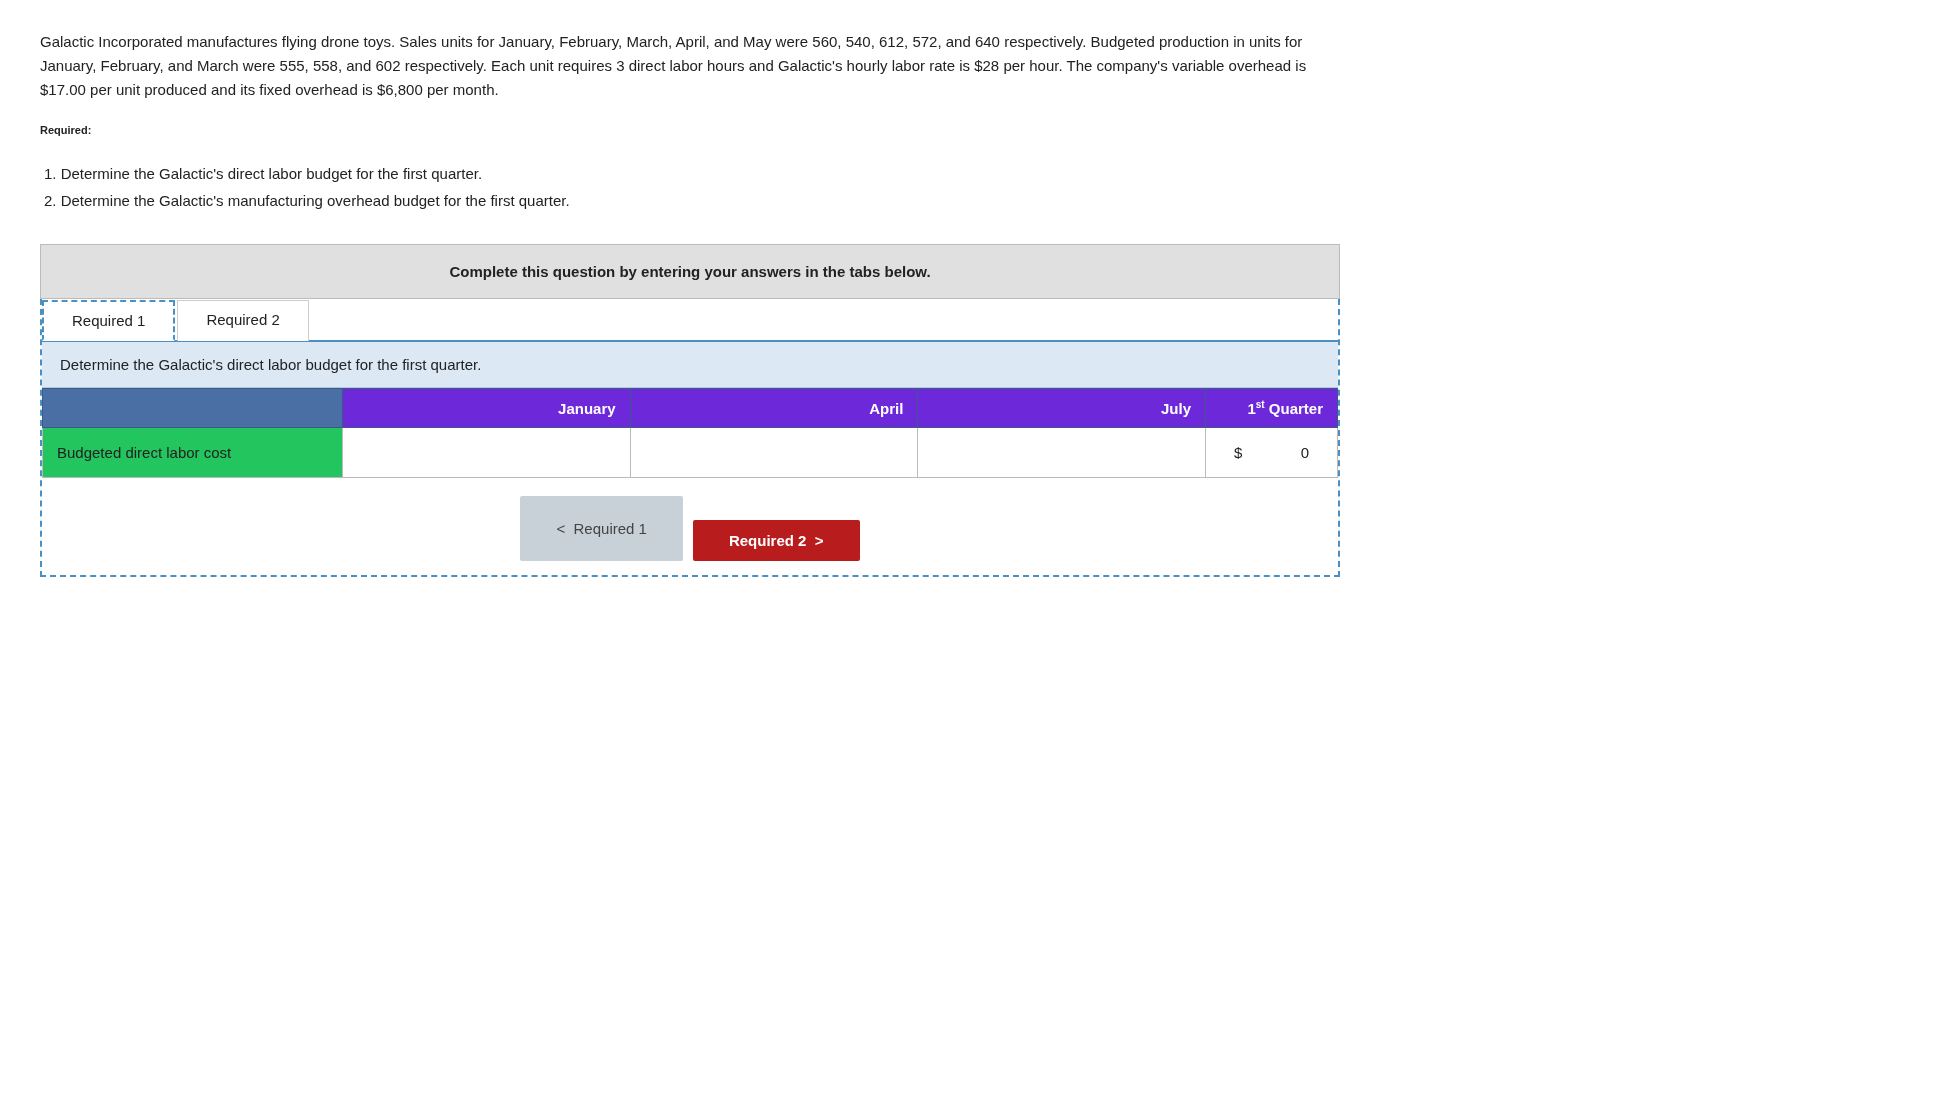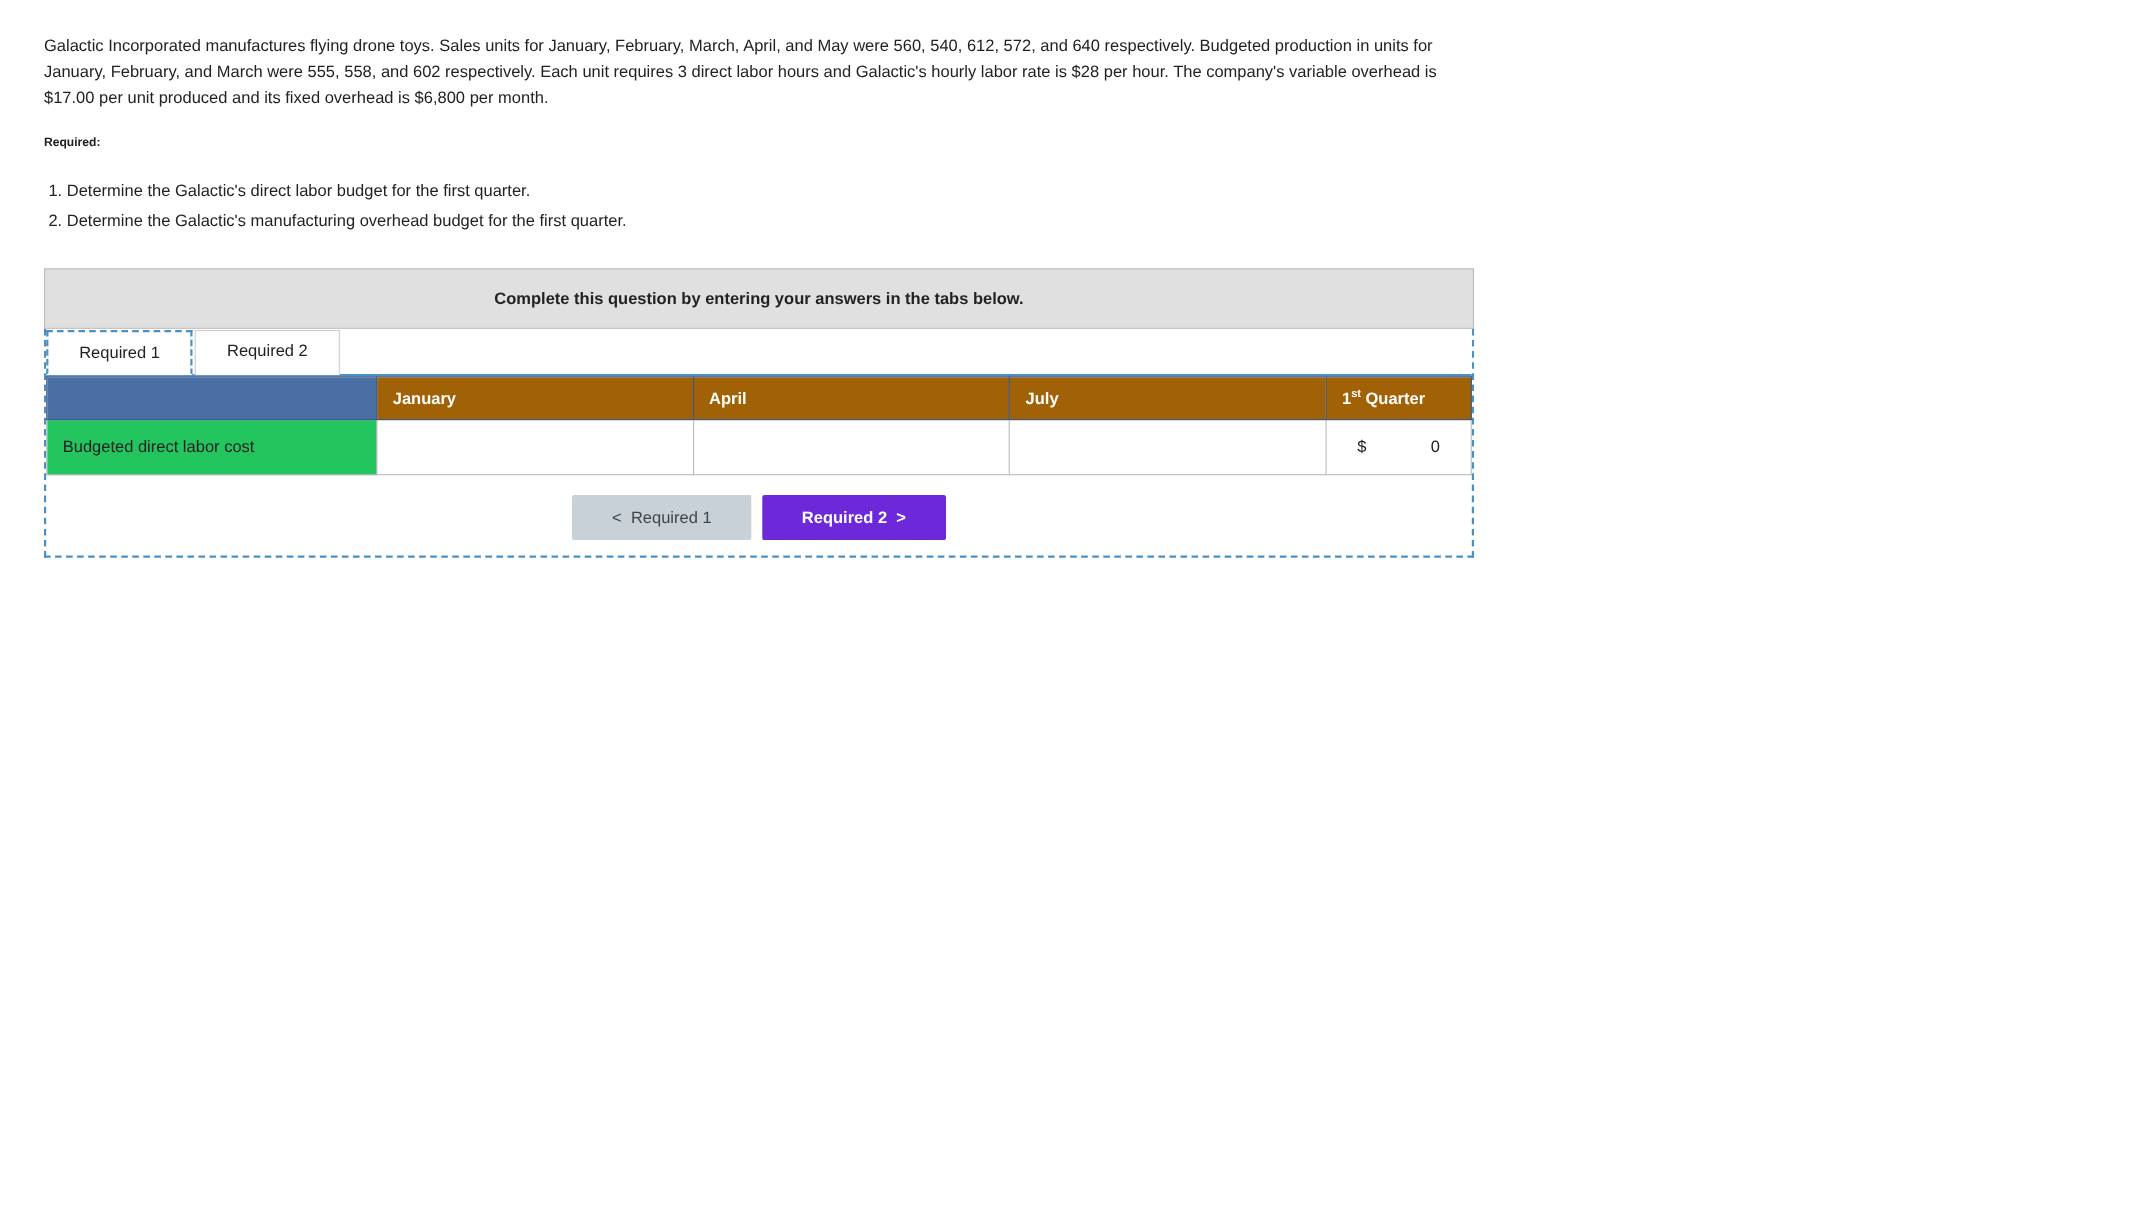--- a/index.html
+++ b/index.html
@@ -76,23 +76,23 @@
       padding: 14px 18px;
       font-size: 15px;
       border-bottom: 1px solid #b0c8e0;
     }
     .budget-table {
       width: 100%;
       border-collapse: collapse;
       margin: 0;
     }
     .budget-table th {
-      background: #a16207;
+      background: #6d28d9;
       color: #fff;
-      text-align: left;
+      text-align: right;
       padding: 10px 14px;
       font-weight: bold;
       font-size: 15px;
       border: 1px solid #3a5a8a;
     }
     .budget-table th.label-col {
       background: #4a6fa5;
       text-align: left;
       width: 300px;
     }
@@ -144,28 +144,29 @@
     .btn-req1 {
       background: #c8d0d8;
       color: #444;
       border: none;
       padding: 12px 36px;
       font-size: 15px;
       cursor: pointer;
       border-radius: 2px;
     }
     .btn-req2 {
-      background: #6d28d9;
+      background: #b91c1c;
       color: #fff;
       border: none;
       padding: 12px 36px;
       font-size: 15px;
       cursor: pointer;
       border-radius: 2px;
       font-weight: bold;
+      margin-top: 24px;
     }
     .superscript {
       vertical-align: super;
       font-size: 10px;
     }
   </style>
 </head>
 <body>
 
 <p class="problem-text">Galactic Incorporated manufactures flying drone toys. Sales units for January, February, March, April, and May were 560, 540, 612, 572, and 640  respectively. Budgeted production in units for January, February, and March were 555, 558, and 602 respectively. Each unit requires 3 direct labor hours and Galactic's hourly labor rate is $28 per hour. The company's variable overhead is $17.00 per unit produced and its fixed overhead is $6,800 per month.</p>
@@ -182,20 +183,21 @@
 </div>
 
 <div class="tabs-container">
   <div class="tabs-row">
     <div class="tab active">Required 1</div>
     <div class="tab">Required 2</div>
   </div>
 
   <div class="tab-content">
 
+    <div class="tab-description">Determine the Galactic's direct labor budget for the first quarter.</div>
 
     <table class="budget-table">
       <thead>
         <tr>
           <th class="label-col"></th>
           <th>January</th>
           <th>April</th>
           <th>July</th>
           <th>
             1<span class="superscript">st</span> Quarter

